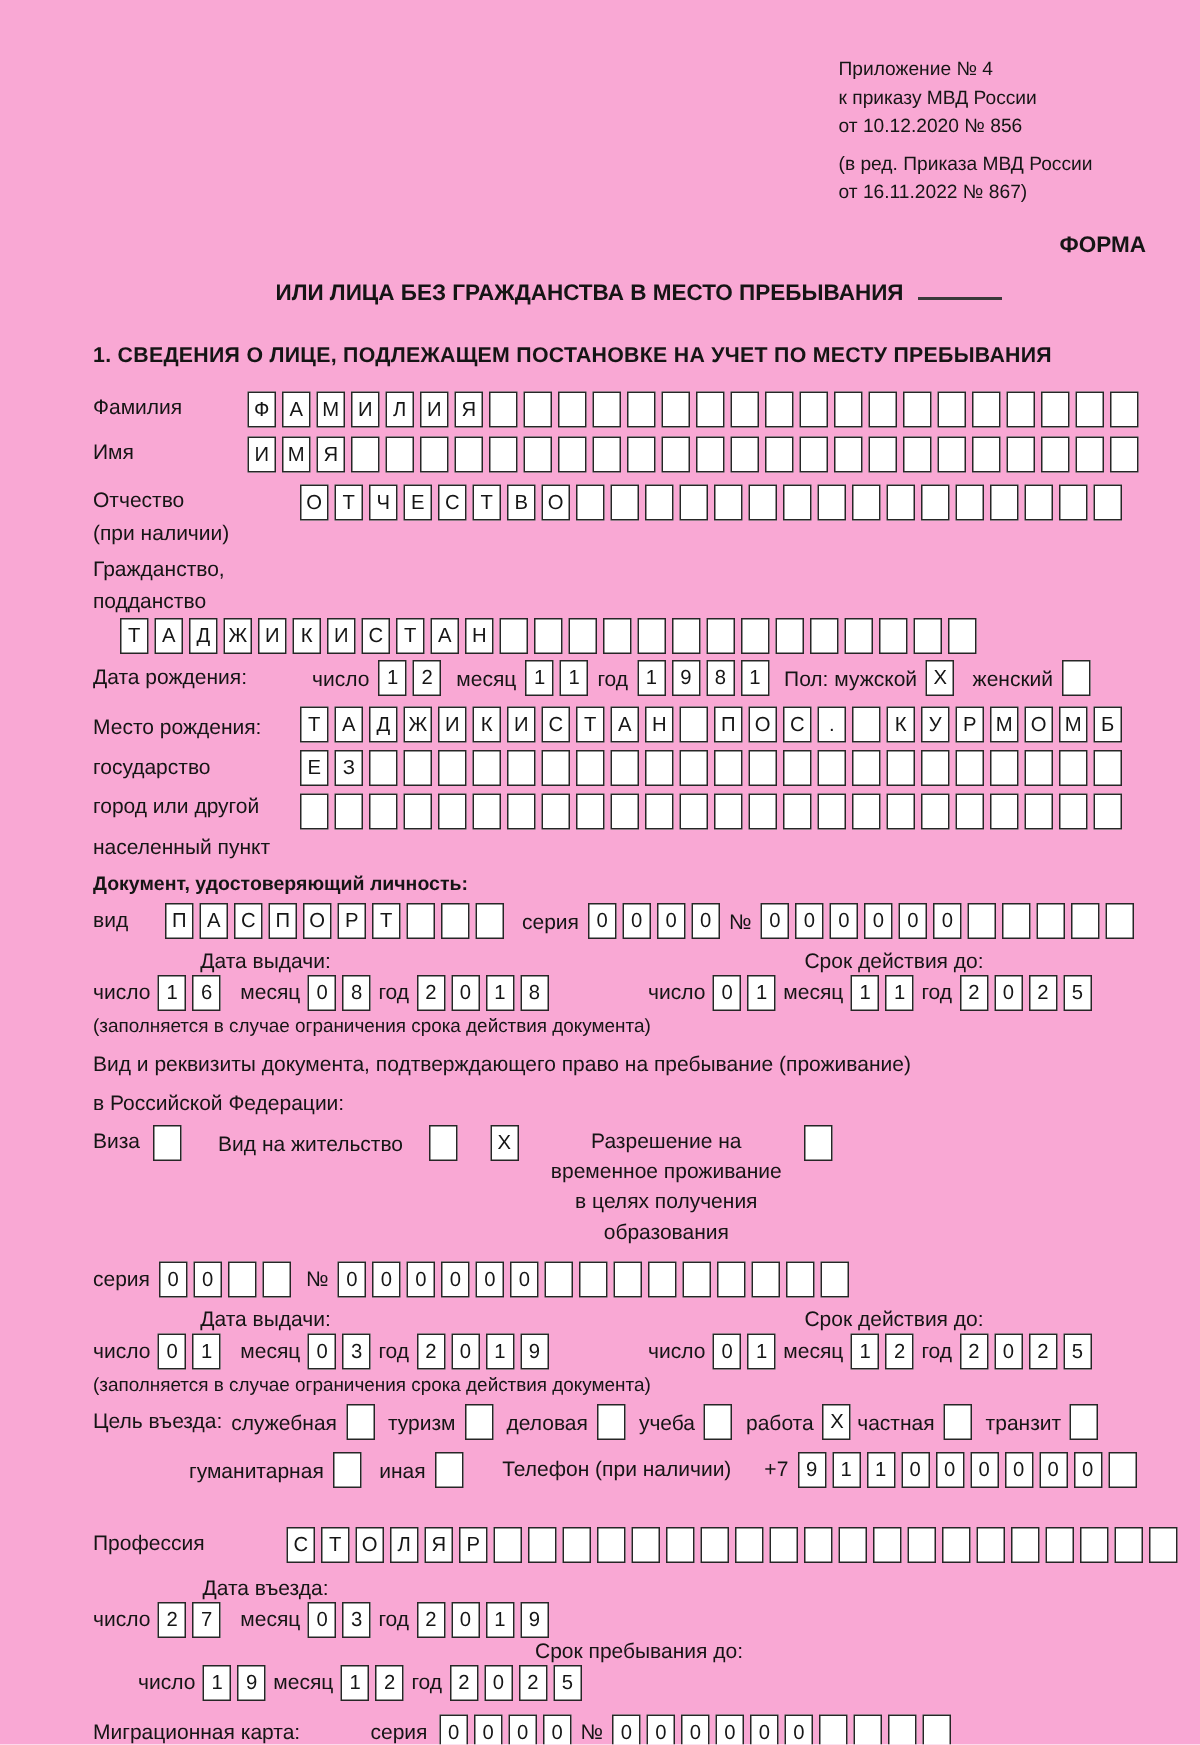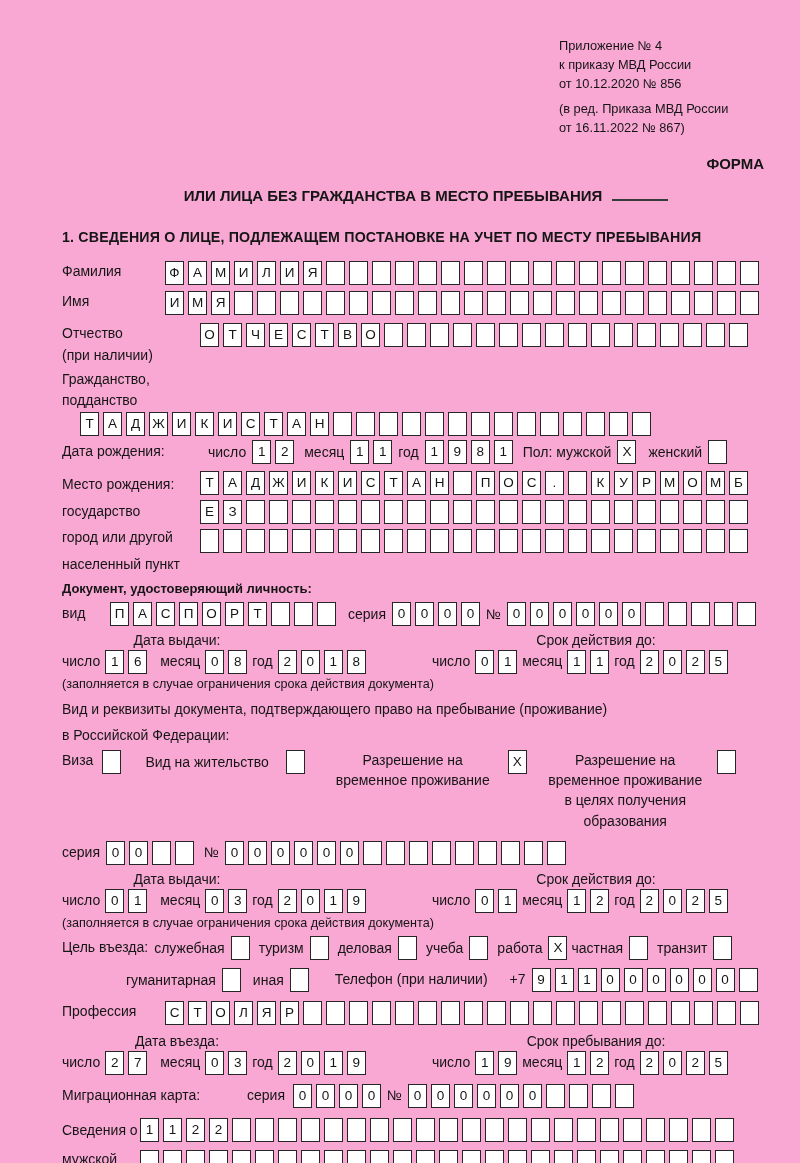--- a/index.html
+++ b/index.html
@@ -413,21 +413,20 @@
           <span class="cell"></span>
         </span>
     </div>
     <div class="opt" style="margin-left:24px;align-items:center;">
       <span class="txt">Вид на жительство</span>
       <span class="cells" style="margin-left:8px;">
           <span class="cell"></span>
         </span>
     </div>
     <div class="opt" style="margin-left:22px;">
-      <span class="txt c" style="width:172px;">Разрешение на временное проживание</span>
       <span class="cells">
           <span class="cell">X</span>
         </span>
     </div>
     <div class="opt" style="margin-left:16px;">
       <span class="txt c" style="width:165px;">Разрешение на временное проживание в целях получения образования</span>
       <span class="cells">
           <span class="cell"></span>
         </span>
     </div>
@@ -577,21 +576,21 @@
         <span class="cell">0</span>
         <span class="cell">0</span>
         <span class="cell">0</span>
         <span class="cell">0</span>
         <span class="cell">0</span>
         <span class="cell">0</span>
         <span class="cell"></span>
       </span>
   </div>
 
-  <div class="row" style="margin-top:9px;">
+  <div class="row" style="margin-top:26px;gap:26px;">
     <div class="lbl w103">Профессия</div>
     <div class="cells">
         <span class="cell">С</span>
         <span class="cell">Т</span>
         <span class="cell">О</span>
         <span class="cell">Л</span>
         <span class="cell">Я</span>
         <span class="cell">Р</span>
         <span class="cell"></span>
         <span class="cell"></span>
@@ -609,21 +608,21 @@
         <span class="cell"></span>
         <span class="cell"></span>
         <span class="cell"></span>
         <span class="cell"></span>
         <span class="cell"></span>
         <span class="cell"></span>
         <span class="cell"></span>
       </div>
   </div>
 
-  <div class="datecols" style="margin-top:8px;">
+  <div class="datecols" style="margin-top:8px;flex-direction:column;">
     <div class="datecol-l">
       <div class="datehead" style="margin-right:110px;">Дата въезда:</div>
       <div class="dateline">
         <span class="lbl">число</span>
         <span class="cells">
             <span class="cell">2</span>
             <span class="cell">7</span>
           </span>
         <span class="lbl" style="margin-left:8px;">месяц</span>
         <span class="cells">

